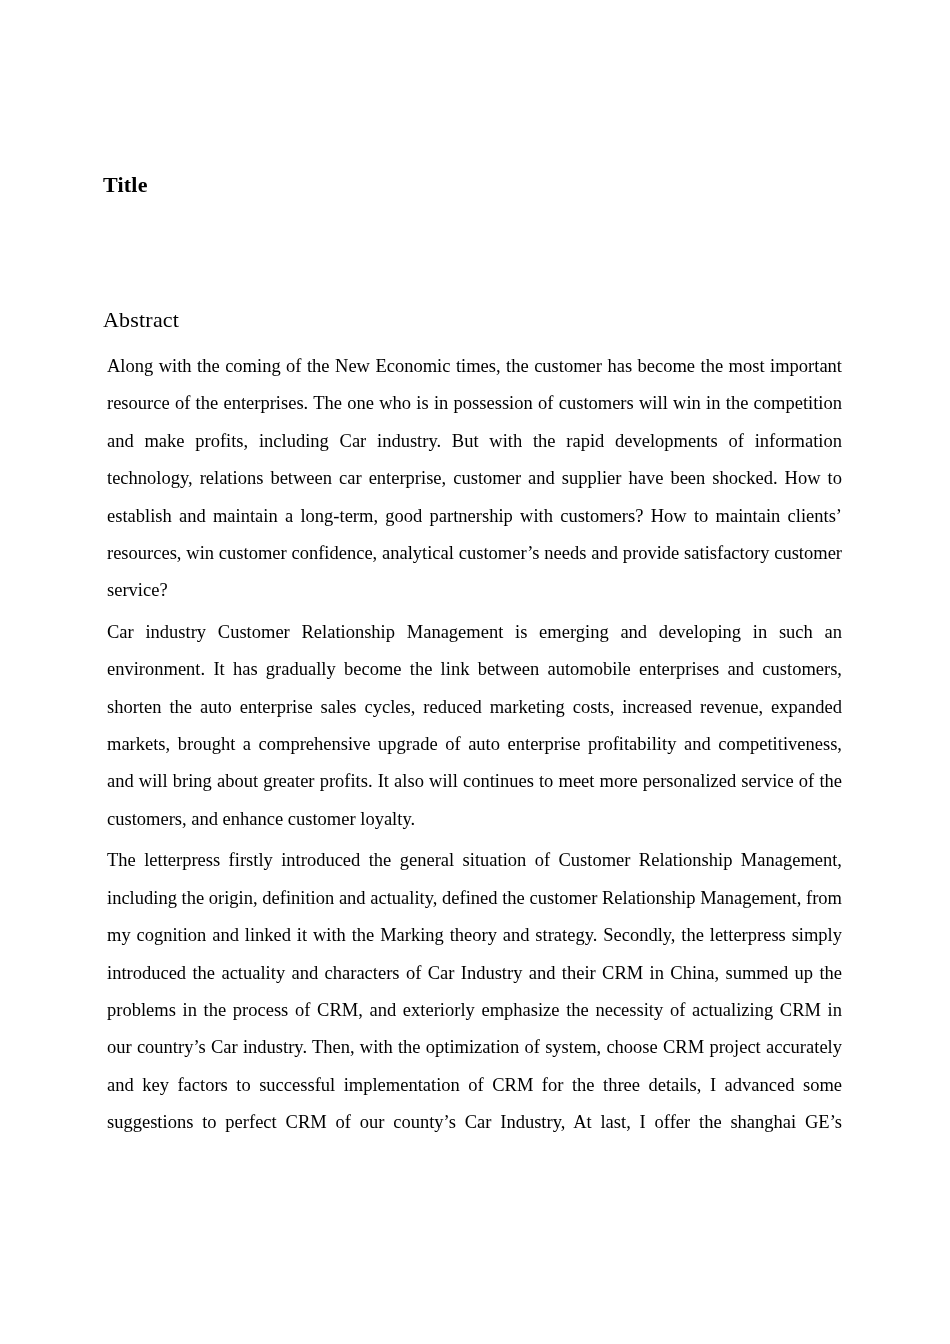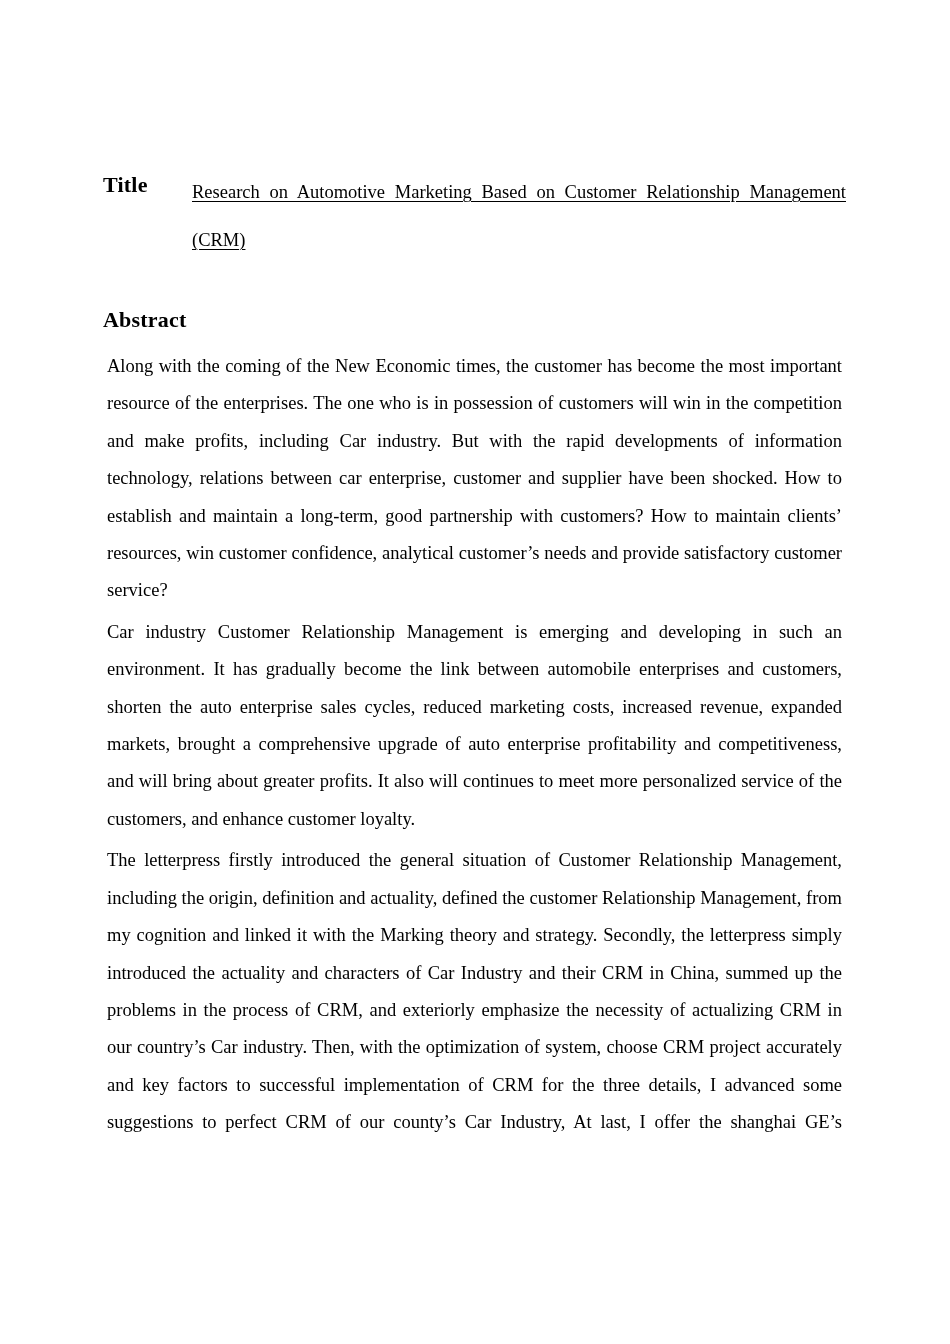--- a/index.html
+++ b/index.html
@@ -56,21 +56,21 @@
     text-decoration-thickness: 1px;
     word-spacing: 0.5px;
   }
 
   
   .abstract-heading {
     position: absolute;
     top: 306px;
     left: 0;
     font-size: 22px;
-    font-weight: bold;
+    font-weight: normal;
     line-height: 28px;
     letter-spacing: 0.2px;
   }
 
   
   .abstract-body {
     position: absolute;
     top: 344px;
     left: 0;
     width: 743px;
@@ -87,21 +87,20 @@
   }
 </style>
 </head>
 <body>
 
 <div class="page">
   <div class="content">
 
     <div class="title-block">
       <div class="title-label">Title</div>
-      <div class="title-text">Research on Automotive Marketing Based on Customer Relationship Management (CRM)</div>
     </div>
 
     <div class="abstract-heading">Abstract</div>
 
     <div class="abstract-body">
       <p>Along with the coming of the New Economic times, the customer has become the most important resource of the enterprises. The one who is in possession of customers will win in the competition and make profits, including Car industry. But with the rapid developments of information technology, relations between car enterprise, customer and supplier have been shocked. How to establish and maintain a long-term, good partnership with customers? How to maintain clients’ resources, win customer confidence, analytical customer’s needs and provide satisfactory customer service?</p>
       <p>Car industry Customer Relationship Management is emerging and developing in such an environment. It has gradually become the link between automobile enterprises and customers, shorten the auto enterprise sales cycles, reduced marketing costs, increased revenue, expanded markets, brought a comprehensive upgrade of auto enterprise profitability and competitiveness, and will bring about greater profits. It also will continues to meet more personalized service of the customers, and enhance customer loyalty.</p>
       <p>The letterpress firstly introduced the general situation of Customer Relationship Management, including the origin, definition and actuality, defined the customer Relationship Management, from my cognition and linked it with the Marking theory and strategy. Secondly, the letterpress simply introduced the actuality and characters of Car Industry and their CRM in China, summed up the problems in the process of CRM, and exteriorly emphasize the necessity of actualizing CRM in our country’s Car industry. Then, with the optimization of system, choose CRM project accurately and key factors to successful implementation of CRM for the three details, I advanced some suggestions to perfect CRM of our county’s Car Industry, At last, I offer the shanghai GE’s successful experience of implement CRM in order to give a reference to other car enterprises.</p>
     </div>
 

